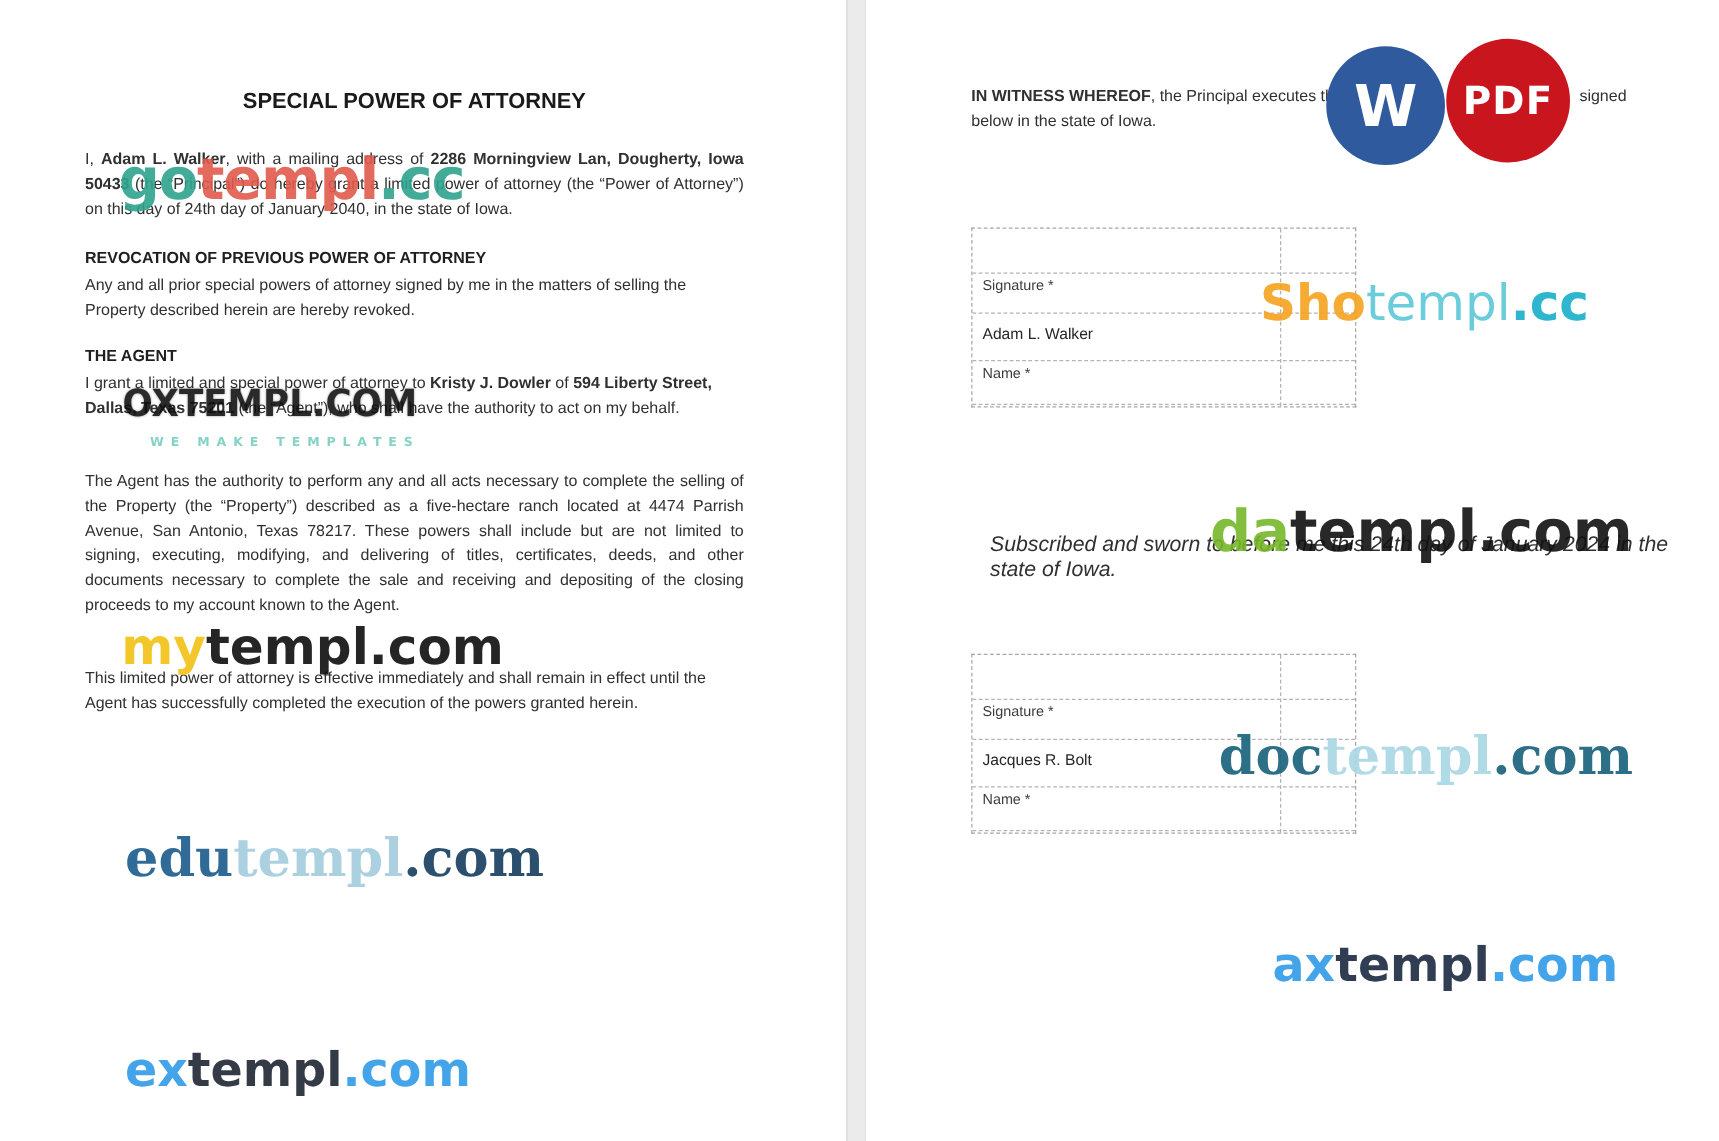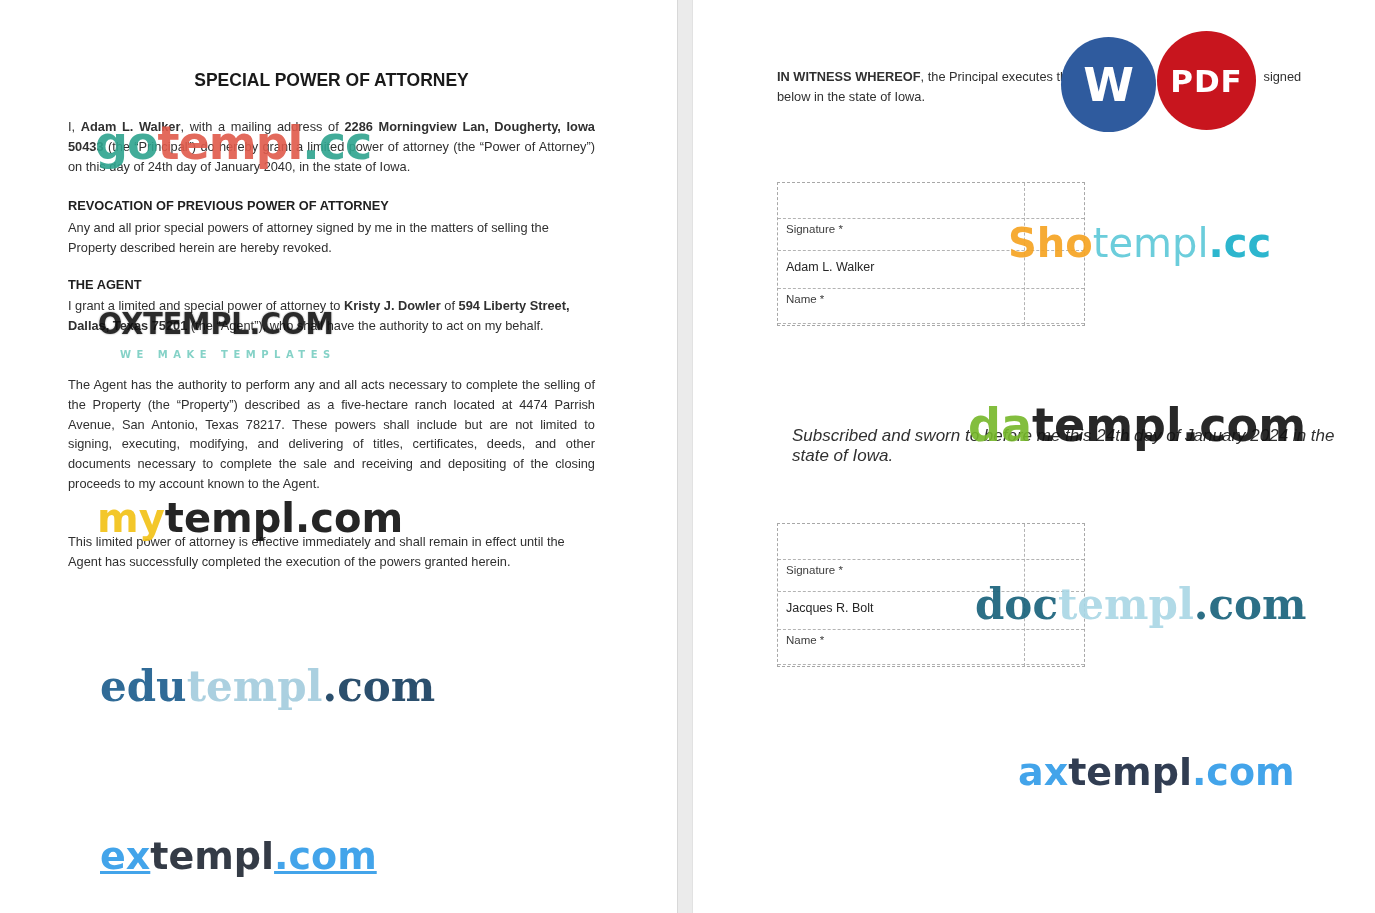--- a/index.html
+++ b/index.html
@@ -54,21 +54,21 @@
   .wm-mytempl .p1 { color:#F2C114; }
   .wm-mytempl .p2 { color:#0e0e0e; }
 
   .wm-slab { font-family:"DejaVu Serif", serif; font-weight:bold; }
   .wm-edutempl { left:100px; top:662px; font-size:42px; }
   .wm-edutempl .p1 { color:#1A5C8C; }
   .wm-edutempl .p2 { color:#A3CCDD; }
   .wm-edutempl .p3 { color:#153C5E; }
 
   .wm-extempl { left:100px; top:834px; font-size:38px; }
-  .wm-extempl .p1,.wm-extempl .p3 { color:#2F9BE8;text-decoration:underline; }
+  .wm-extempl .p1,.wm-extempl .p3 { color:#2F9BE8; }
   .wm-extempl .p2 { color:#1F2633; }
 
   .wm-shotempl { left:315px; top:220px; font-size:40px; }
   .wm-shotempl .p1 { color:#F6A21F; }
   .wm-shotempl .p2 { color:#5BC8D8; font-weight:400; }
   .wm-shotempl .p3 { color:#17AFC9; }
 
   .wm-datempl { left:275px; top:398px; font-size:46px; }
   .wm-datempl .p1 { color:#76B82A; }
   .wm-datempl .p2 { color:#111; }

